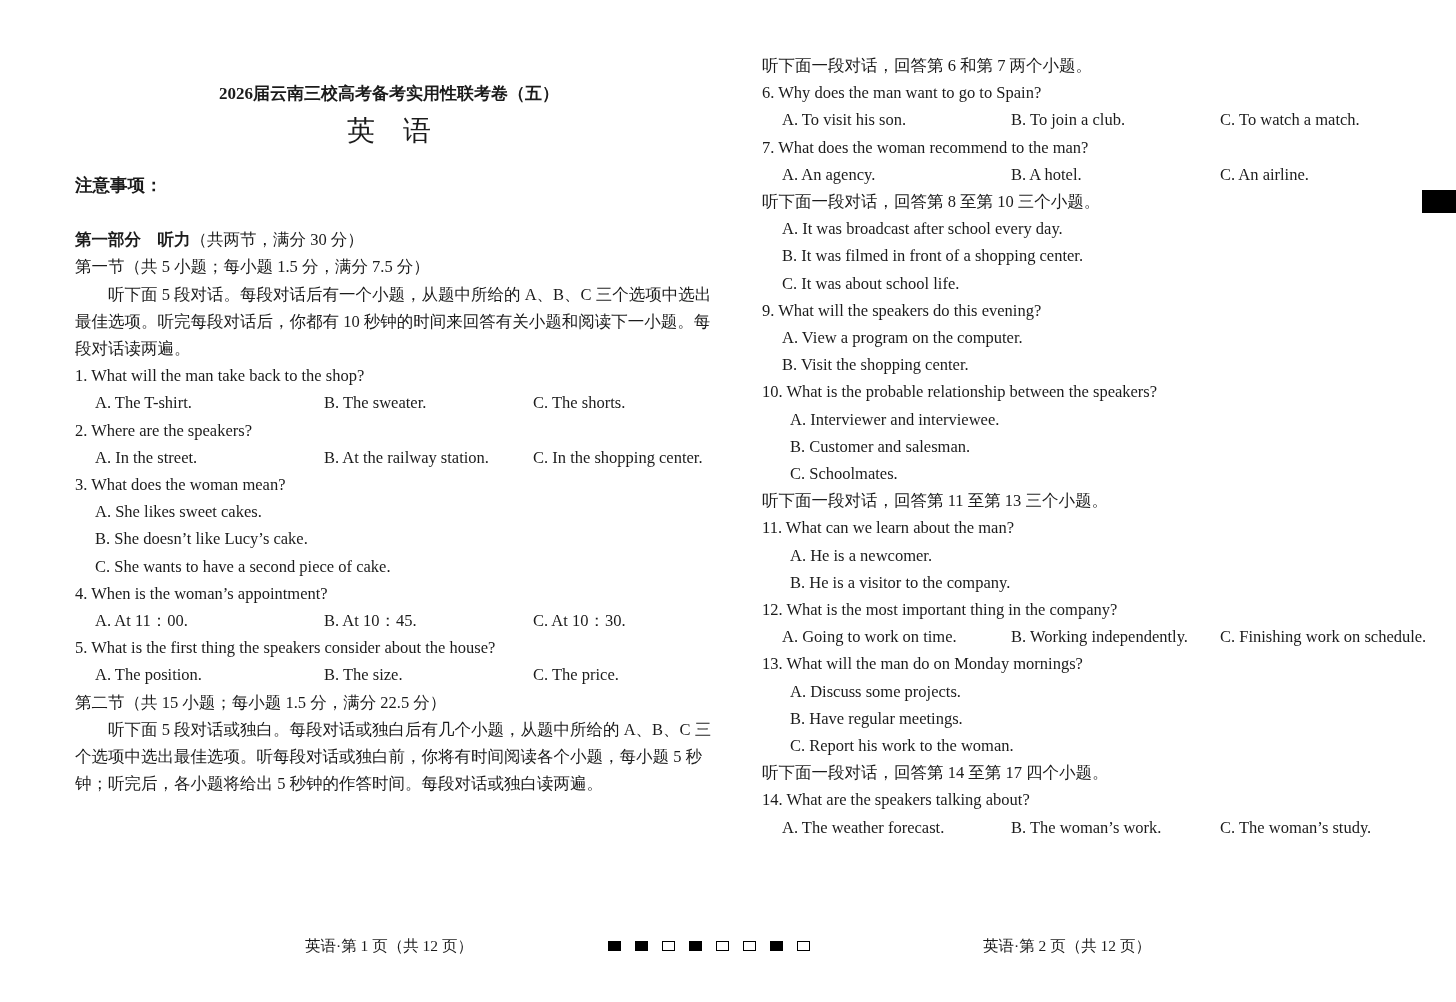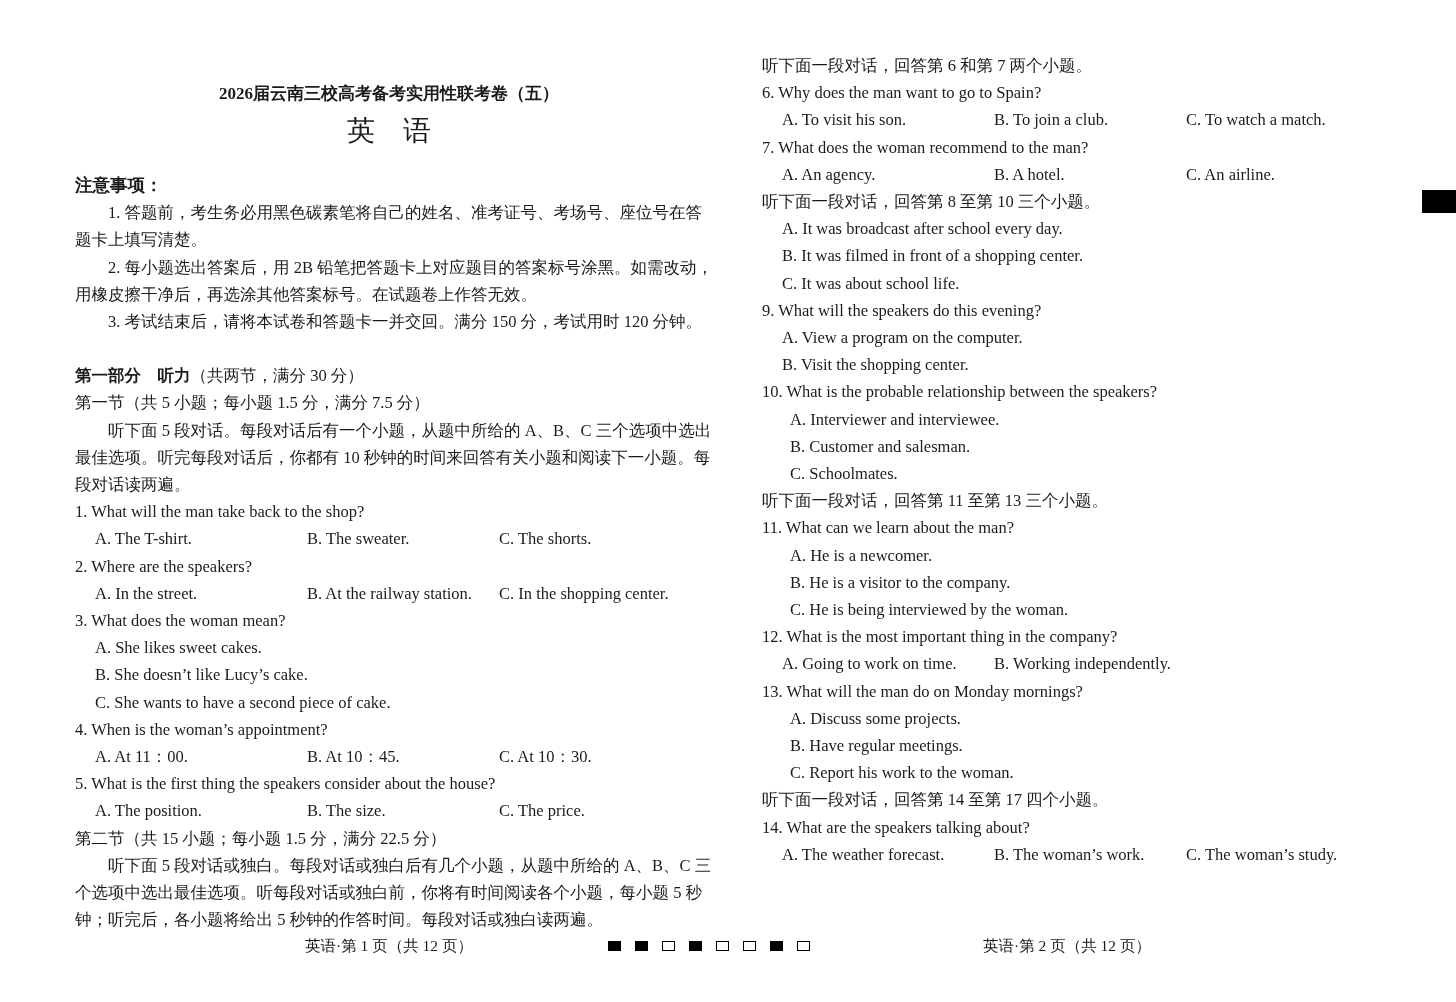--- a/index.html
+++ b/index.html
@@ -26,21 +26,21 @@
     font-weight:bold;font-size:17.5px;line-height:27.2px;margin-top:26px;
   }
   .line{
     line-height:27.2px;font-size:16.5px;white-space:nowrap;
   }
   .pi{text-indent:33px;}
   .opt{padding-left:20px;}
   .opt2{padding-left:28px;}
   .h{margin-top:27px;}
   .h .bold{font-weight:bold;font-family:Liberation Serif, serif;}
-  .row{padding-left:20px;display:flex;}
+  .row{padding-left:20px;display:flex;gap:17px;}
   .row .oa{flex:0 0 212px;}
   .row .ob{flex:0 0 192px;}
   .row .oc{flex:1 1 auto;}
   .footer{
     position:absolute;top:936px;font-size:15.5px;line-height:20px;
     text-align:center;white-space:nowrap;
   }
   .footer-left{left:75px;width:628px;}
   .footer-right{left:762px;width:610px;}
   .reg-marks{position:absolute;left:608px;top:941px;display:flex;}
@@ -55,27 +55,20 @@
 </style>
 </head>
 <body>
 
 <div class="page">
 
   <div class="col col-left">
     <div class="title">2026届云南三校高考备考实用性联考卷（五）</div>
     <div class="subtitle">英　语</div>
     <div class="notice-label">注意事项：</div>
-    <div id="notice-lines">
-        <div class="line pi">1. 答题前，考生务必用黑色碳素笔将自己的姓名、准考证号、考场号、座位号在答</div>
-        <div class="line p">题卡上填写清楚。</div>
-        <div class="line pi">2. 每小题选出答案后，用 2B 铅笔把答题卡上对应题目的答案标号涂黑。如需改动，</div>
-        <div class="line p">用橡皮擦干净后，再选涂其他答案标号。在试题卷上作答无效。</div>
-        <div class="line pi">3. 考试结束后，请将本试卷和答题卡一并交回。满分 150 分，考试用时 120 分钟。</div>
-      </div>
     <div id="left-lines">
         <div class="line h"><span class="bold">第一部分　听力</span><span>（共两节，满分 30 分）</span></div>
         <div class="line p">第一节（共 5 小题；每小题 1.5 分，满分 7.5 分）</div>
         <div class="line pi">听下面 5 段对话。每段对话后有一个小题，从题中所给的 A、B、C 三个选项中选出</div>
         <div class="line p">最佳选项。听完每段对话后，你都有 10 秒钟的时间来回答有关小题和阅读下一小题。每</div>
         <div class="line p">段对话读两遍。</div>
         <div class="line q">1. What will the man take back to the shop?</div>
         <div class="line row">
           <span class="oa">A. The T-shirt.</span>
           <span class="ob">B. The sweater.</span>
@@ -133,25 +126,25 @@
         <div class="line opt">A. View a program on the computer.</div>
         <div class="line opt">B. Visit the shopping center.</div>
         <div class="line q">10. What is the probable relationship between the speakers?</div>
         <div class="line opt2">A. Interviewer and interviewee.</div>
         <div class="line opt2">B. Customer and salesman.</div>
         <div class="line opt2">C. Schoolmates.</div>
         <div class="line p">听下面一段对话，回答第 11 至第 13 三个小题。</div>
         <div class="line q">11. What can we learn about the man?</div>
         <div class="line opt2">A. He is a newcomer.</div>
         <div class="line opt2">B. He is a visitor to the company.</div>
-        <div class="line opt2">C. He is being interviewed by the woman.</div>
         <div class="line q">12. What is the most important thing in the company?</div>
         <div class="line row">
           <span class="oa">A. Going to work on time.</span>
           <span class="ob">B. Working independently.</span>
+          <span class="oc">C. Finishing work on schedule.</span>
         </div>
         <div class="line q">13. What will the man do on Monday mornings?</div>
         <div class="line opt2">A. Discuss some projects.</div>
         <div class="line opt2">B. Have regular meetings.</div>
         <div class="line opt2">C. Report his work to the woman.</div>
         <div class="line p">听下面一段对话，回答第 14 至第 17 四个小题。</div>
         <div class="line q">14. What are the speakers talking about?</div>
         <div class="line row">
           <span class="oa">A. The weather forecast.</span>
           <span class="ob">B. The woman’s work.</span>

